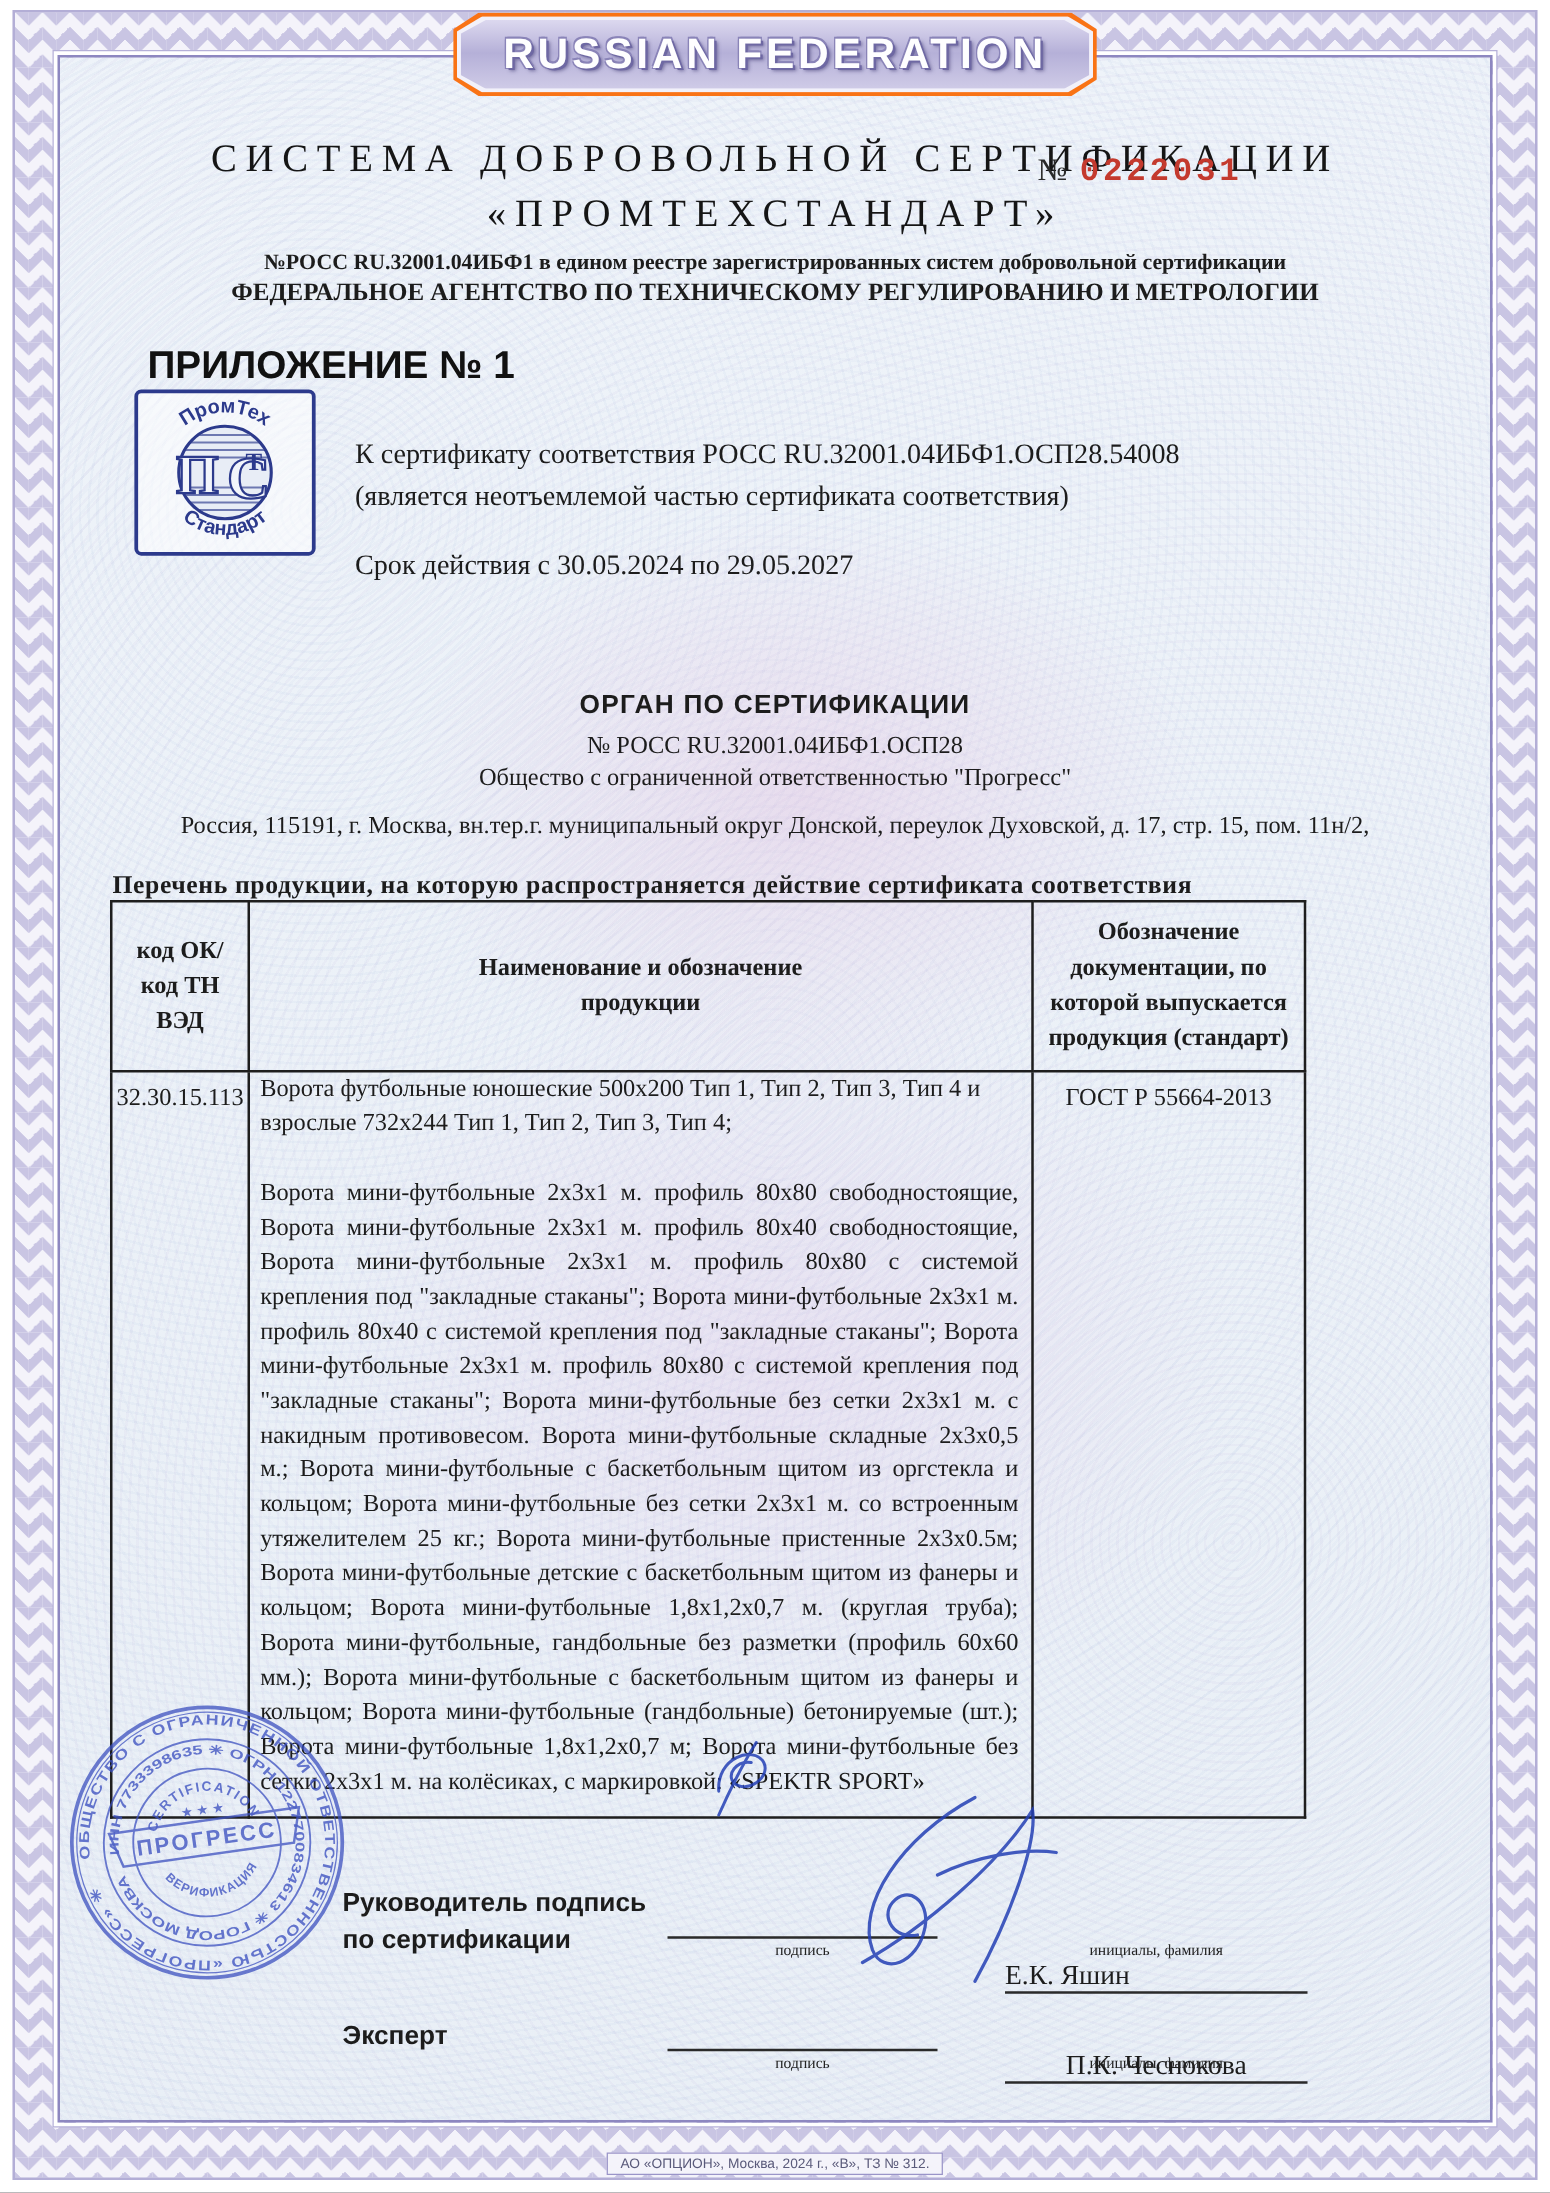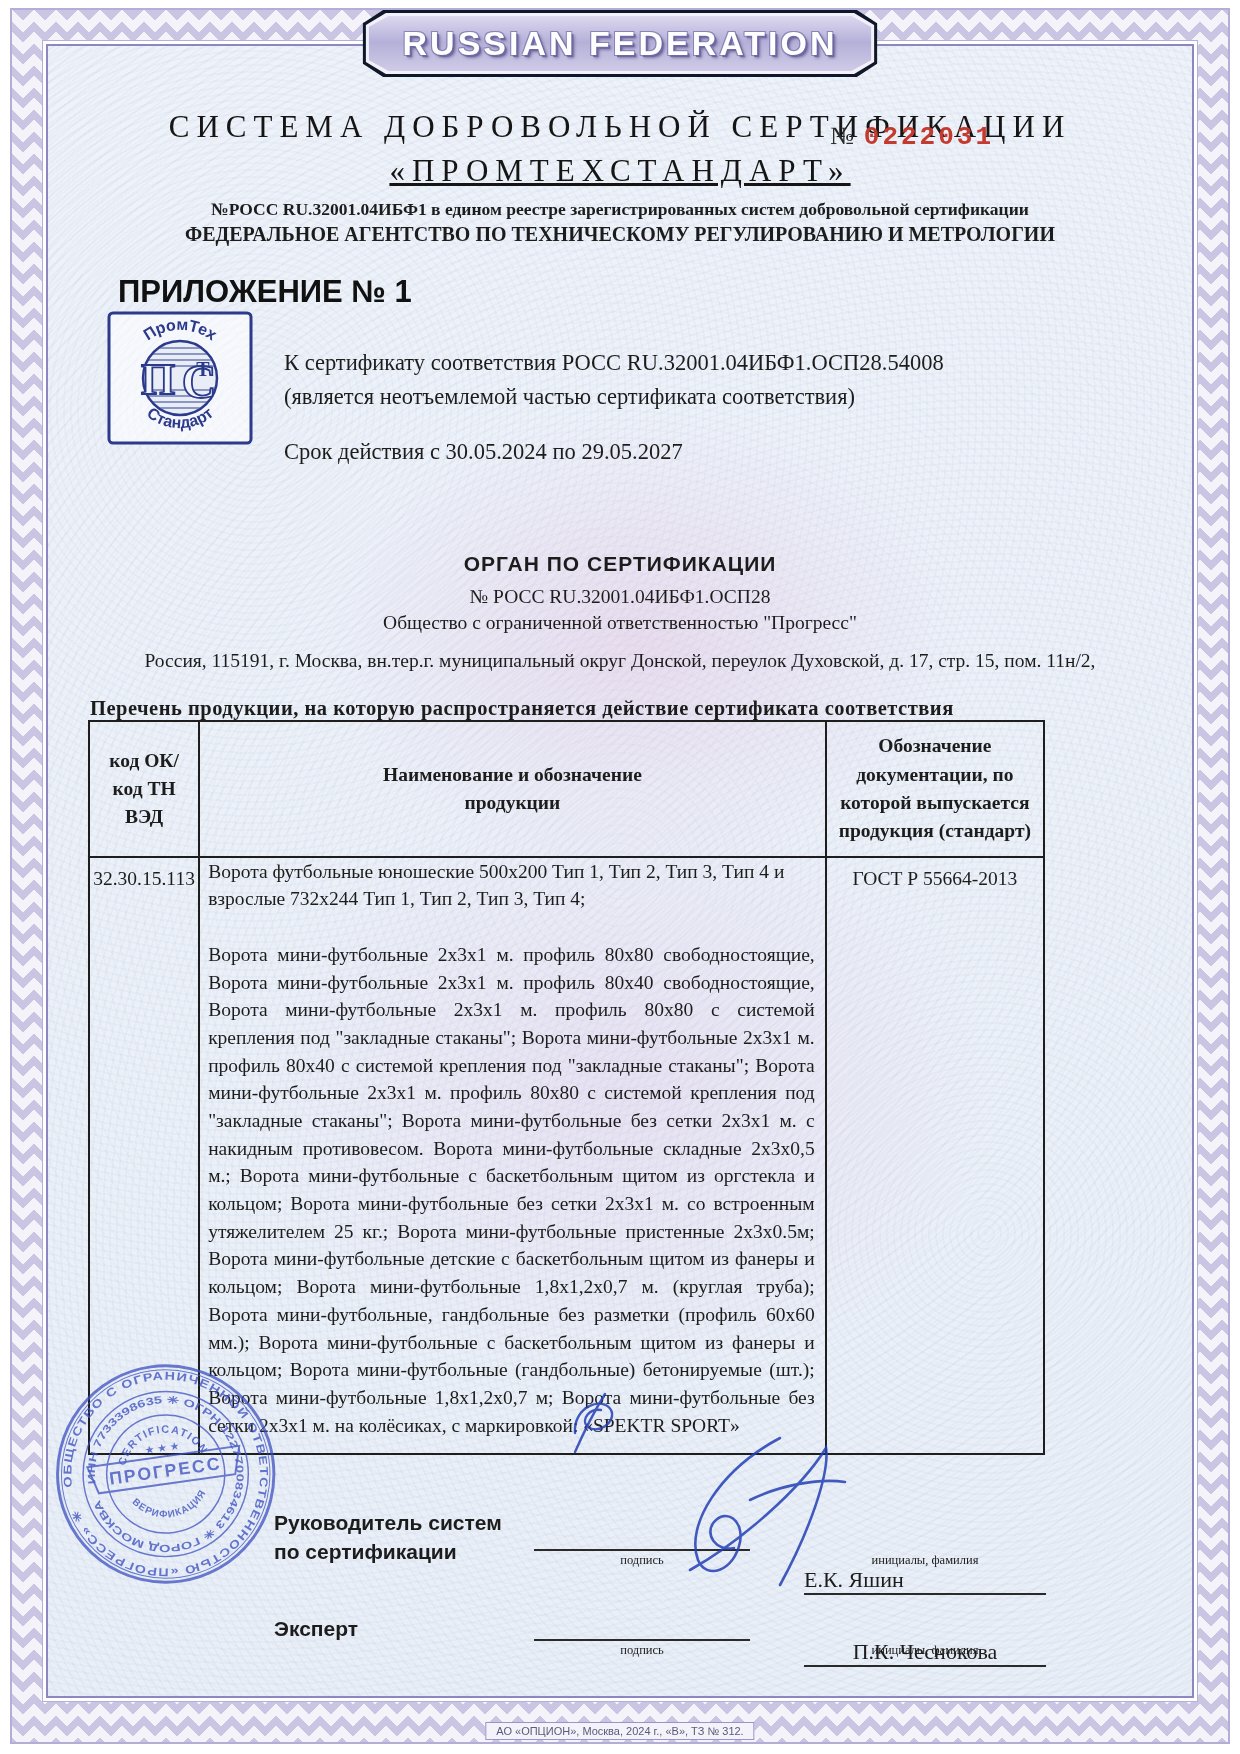--- a/index.html
+++ b/index.html
@@ -29,39 +29,39 @@
       radial-gradient(ellipse 520px 420px at 50% 63%, rgba(221,186,226,0.28), transparent 72%),
       repeating-radial-gradient(circle at 18% 22%, rgba(120,155,205,0.055) 0 2px, transparent 2px 7px),
       repeating-radial-gradient(circle at 82% 72%, rgba(150,120,195,0.05) 0 2px, transparent 2px 7px),
       repeating-radial-gradient(circle at 50% 50%, rgba(120,140,200,0.04) 0 2px, transparent 2px 9px),
       linear-gradient(#eef3f9, #e9eff6);
   }
   .content { position:relative; width:100%; height:100%; padding-top:62px; }
 
   
   .badge-wrap { position:absolute; top:10px; left:50%; transform:translateX(-50%); z-index:6; }
-  .badge-outer { background:#0f172a; padding:3px; clip-path:polygon(4% 0,96% 0,100% 20%,100% 80%,96% 100%,4% 100%,0 80%,0 20%); }
+  .badge-outer { background:#f97316; padding:3px; clip-path:polygon(4% 0,96% 0,100% 20%,100% 80%,96% 100%,4% 100%,0 80%,0 20%); }
   .badge-mid   { background:#f2f1fa; padding:3px; clip-path:polygon(4% 0,96% 0,100% 20%,100% 80%,96% 100%,4% 100%,0 80%,0 20%); }
   .badge-inner {
     background:linear-gradient(180deg,#dcd8ef,#b5b0d8 48%,#cfcbe7);
     clip-path:polygon(4% 0,96% 0,100% 20%,100% 80%,96% 100%,4% 100%,0 80%,0 20%);
     padding:8px 34px;
   }
   .badge-text {
     font-family:"Liberation Sans", sans-serif; font-weight:700; font-size:34px;
     letter-spacing:3px; color:#fefeff; white-space:nowrap;
     text-shadow:2px 2px 0 #6e68a3, -1px -1px 0 #8a84b8, 1px -1px 0 #8a84b8, -1px 1px 0 #8a84b8, 3px 3px 3px rgba(60,55,110,.55);
   }
 
   .serial { position:absolute; top:76px; right:198px; font-size:25px; white-space:nowrap; z-index:5; }
   .serial .no { color:#2a2a2a; font-family:"Liberation Serif", serif; margin-right:10px; }
   .serial .digits { color:#c43a2e; font-family:"Liberation Mono", monospace; letter-spacing:3px; font-size:26px;font-weight:bold; }
 
   .sys-title { text-align:center; font-size:31px; letter-spacing:7px; line-height:1.25; color:#151515; }
-  .sys-title2 { text-align:center; font-size:31px; letter-spacing:7px; margin-top:6px; color:#151515;text-decoration:underline; }
+  .sys-title2 { text-align:center; font-size:31px; letter-spacing:7px; margin-top:6px; color:#151515; }
   .registry-line { text-align:center; font-weight:700; font-size:17.5px; margin-top:10px; }
   .agency-line { text-align:center; font-weight:700; font-size:20px; margin-top:3px; }
 
   .annex { position:relative; margin-top:28px; min-height:230px; }
   .annex-title { padding-left:70px; font-family:"Liberation Sans", sans-serif; font-weight:700; font-size:31px; color:#111; }
   .logo { position:absolute; left:58px; top:36px; }
   .annex-lines { margin-left:236px; margin-top:36px; font-size:22.5px; line-height:1.5; }
   .validity { margin-left:236px; margin-top:26px; font-size:22.5px; }
 
   .org { text-align:center; margin-top:46px; line-height:1.33; }
@@ -190,21 +190,21 @@
             <td class="cell-name">
               <div class="p1">Ворота футбольные юношеские 500х200 Тип 1, Тип 2, Тип 3, Тип 4 и взрослые 732х244 Тип 1, Тип 2, Тип 3, Тип 4;</div>
               <div class="p2">Ворота мини-футбольные 2х3х1 м. профиль 80х80 свободностоящие, Ворота мини-футбольные 2х3х1 м. профиль 80х40 свободностоящие, Ворота мини-футбольные 2х3х1 м. профиль 80х80 с системой крепления под "закладные стаканы";  Ворота мини-футбольные 2х3х1 м. профиль 80х40 с системой крепления под "закладные стаканы"; Ворота мини-футбольные 2х3х1 м. профиль 80х80 с системой крепления под "закладные стаканы"; Ворота мини-футбольные без сетки 2х3х1 м. с накидным противовесом. Ворота мини-футбольные складные 2х3х0,5 м.; Ворота мини-футбольные с баскетбольным щитом из оргстекла и кольцом; Ворота мини-футбольные без сетки 2х3х1 м. со встроенным утяжелителем 25 кг.; Ворота мини-футбольные пристенные 2х3х0.5м; Ворота мини-футбольные детские с баскетбольным щитом из фанеры и кольцом; Ворота мини-футбольные 1,8х1,2х0,7 м. (круглая труба); Ворота мини-футбольные, гандбольные без разметки (профиль 60х60 мм.); Ворота мини-футбольные с баскетбольным щитом из фанеры и кольцом; Ворота мини-футбольные (гандбольные) бетонируемые (шт.); Ворота мини-футбольные 1,8х1,2х0,7 м; Ворота мини-футбольные без сетки 2х3х1 м. на колёсиках, с маркировкой: «SPEKTR SPORT»</div>
             </td>
             <td class="cell-std">ГОСТ Р 55664-2013</td>
           </tr>
         </tbody>
       </table>
 
       <div class="sig-section">
-        <div class="sig-role role-head">Руководитель систем
+        <div class="sig-role role-head">Руководитель подпись
 по сертификации</div>
         <div class="sig-role role-expert">Эксперт</div>
 
         <div class="sig-line line-sig1"></div>
         <div class="sig-caption cap-sig1">подпись</div>
         <div class="sig-line line-name1">
           <span class="sig-name">Е.К. Яшин</span>
         </div>
         <div class="sig-caption cap-name1">инициалы, фамилия</div>
 

